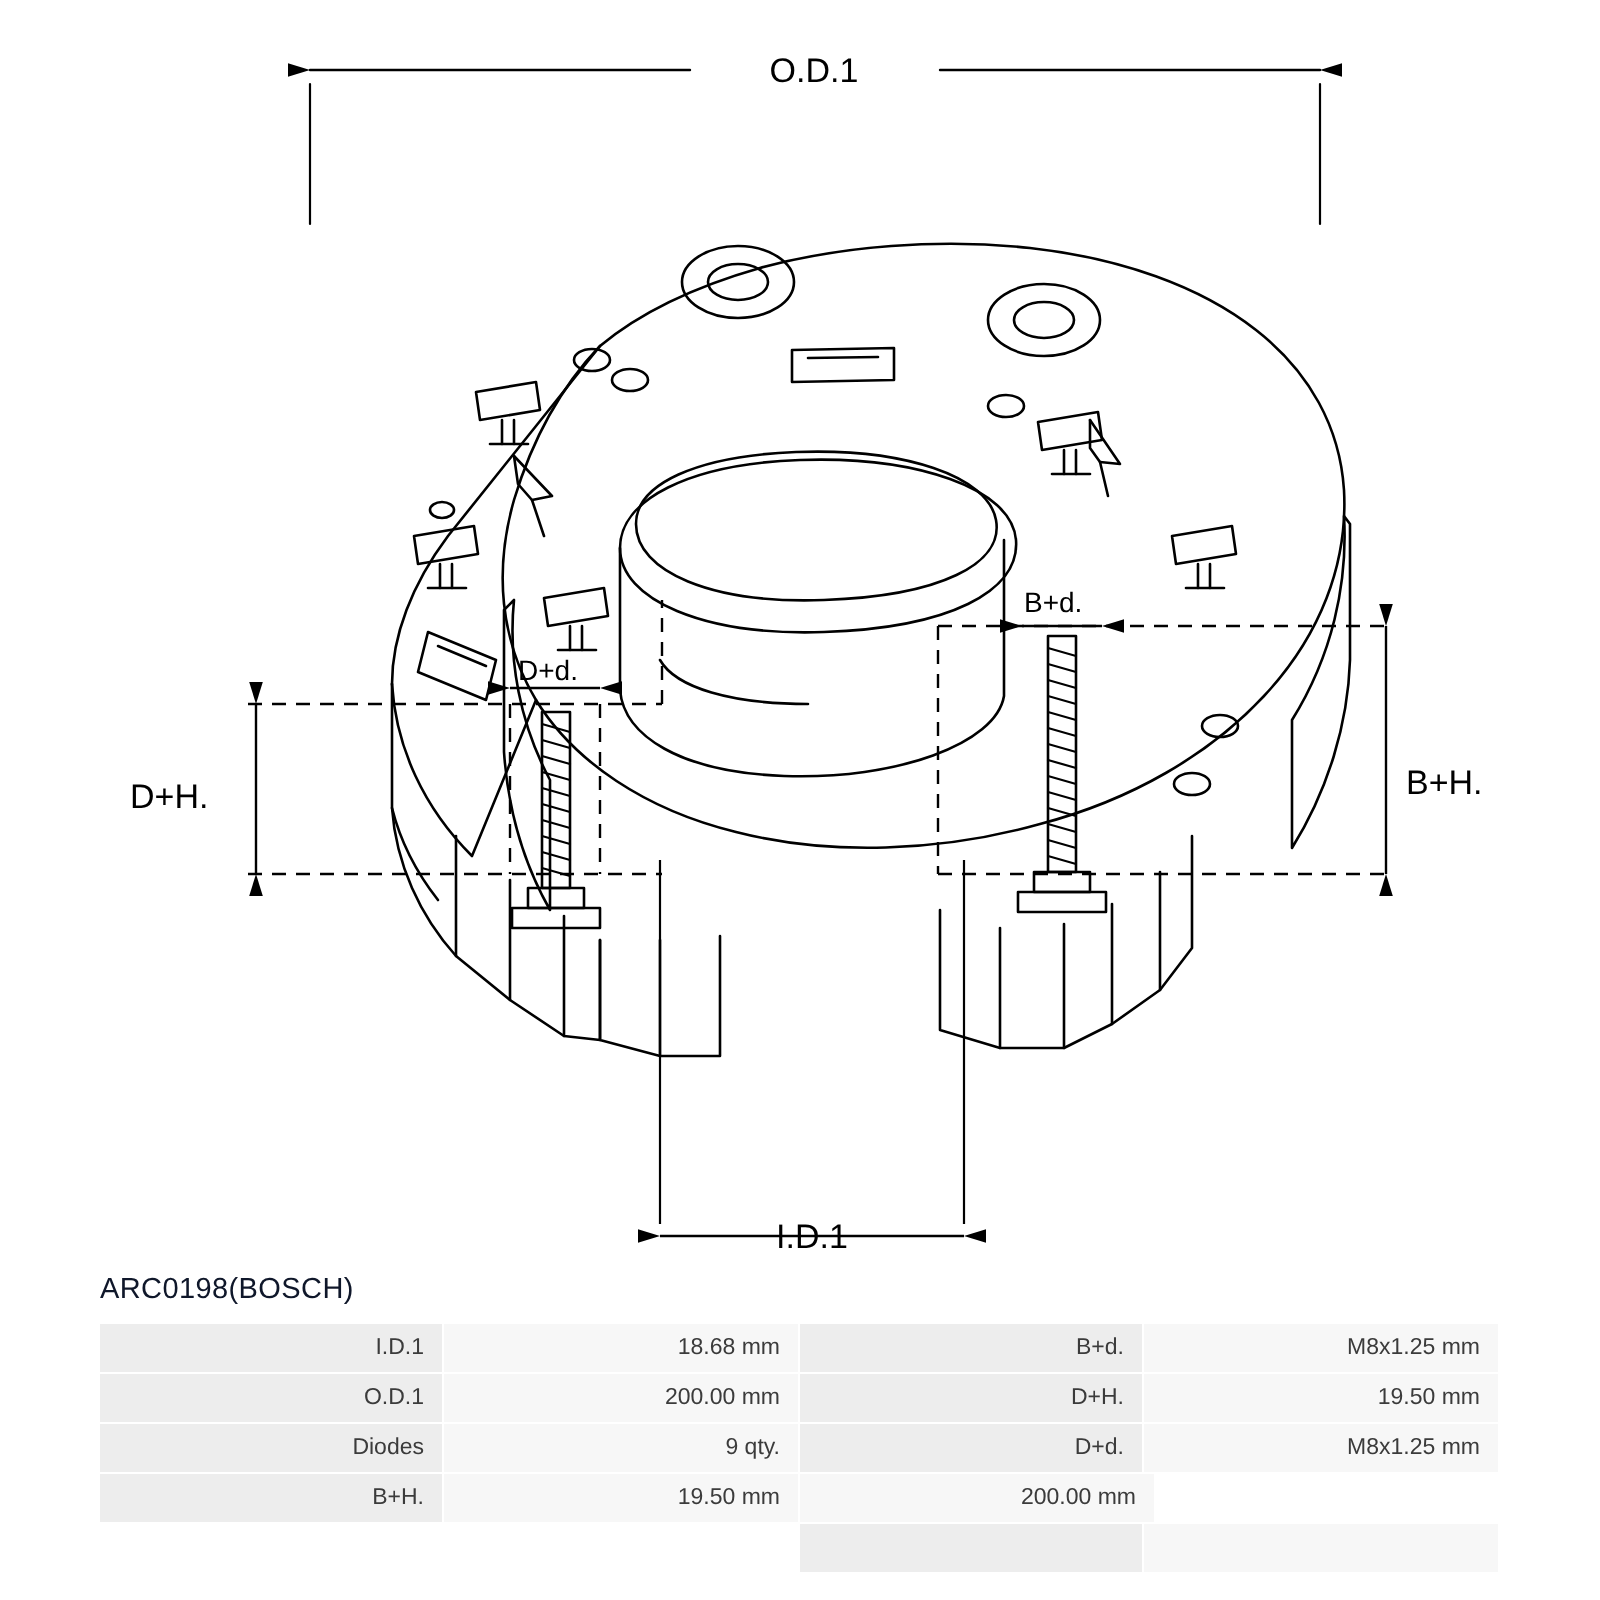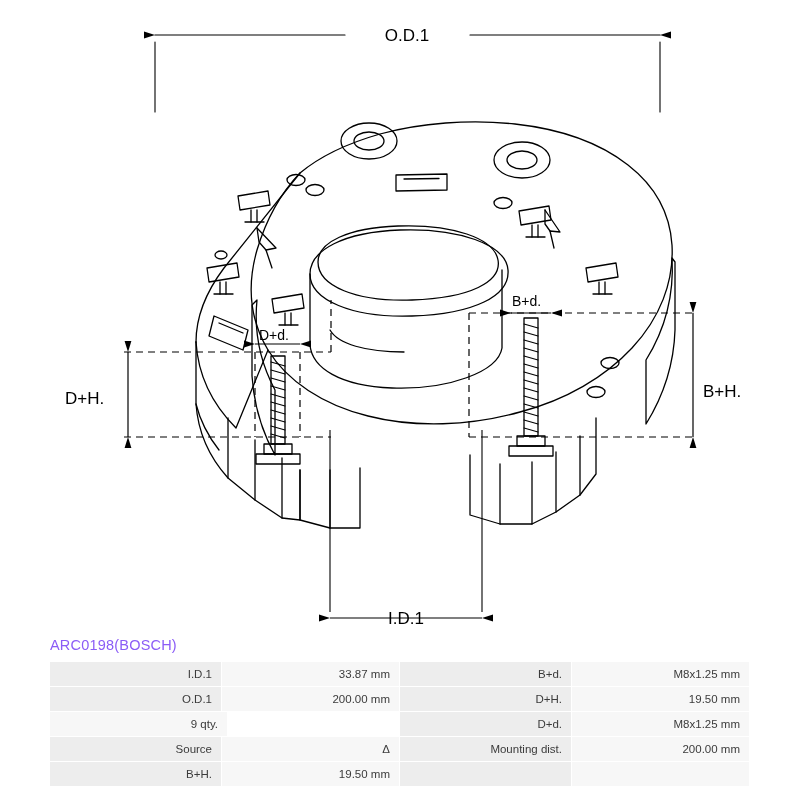--- a/index.html
+++ b/index.html
@@ -29,21 +29,21 @@
   .dim-label-small {
     font-family: "Liberation Sans", sans-serif;
     font-size: 14px;
     fill: #000000;
   }
   #part-title {
     position: absolute;
     left: 50px;
     top: 637px;
     font-size: 14.5px;
-    color: #8b5cf6;
+    color: #0f172a;
     font-family: "Liberation Sans", sans-serif;
     letter-spacing: 0.2px;
   }
   #specs {
     position: absolute;
     left: 50px;
     top: 662px;
     width: 700px;
     display: flex;
     gap: 0px;
@@ -264,53 +264,49 @@
   <text class="dim-label-small" x="259" y="340">D+d.</text>
   <text class="dim-label-small" x="512" y="306">B+d.</text>
 </svg>
 
 <div id="part-title">ARC0198(BOSCH)</div>
 
 <div id="specs">
   <div class="spec-col">
     <div class="spec-row">
       <div class="k">I.D.1</div>
-      <div class="v">33.87 mm</div>
+      <div class="v">18.68 mm</div>
     </div>
     <div class="spec-row">
       <div class="k">O.D.1</div>
       <div class="v">200.00 mm</div>
     </div>
     <div class="spec-row">
+      <div class="k">Diodes</div>
       <div class="v">9 qty.</div>
-    </div>
-    <div class="spec-row">
-      <div class="k">Source</div>
-      <div class="v">Δ</div>
     </div>
     <div class="spec-row">
       <div class="k">B+H.</div>
       <div class="v">19.50 mm</div>
     </div>
   </div>
   <div class="spec-col">
     <div class="spec-row">
       <div class="k">B+d.</div>
       <div class="v">M8x1.25 mm</div>
     </div>
     <div class="spec-row">
       <div class="k">D+H.</div>
       <div class="v">19.50 mm</div>
     </div>
     <div class="spec-row">
       <div class="k">D+d.</div>
       <div class="v">M8x1.25 mm</div>
     </div>
     <div class="spec-row">
-      <div class="k">Mounting dist.</div>
       <div class="v">200.00 mm</div>
     </div>
     <div class="spec-row empty">
       <div class="k"></div>
       <div class="v"></div>
     </div>
   </div>
 </div>
 
 </body></html>

